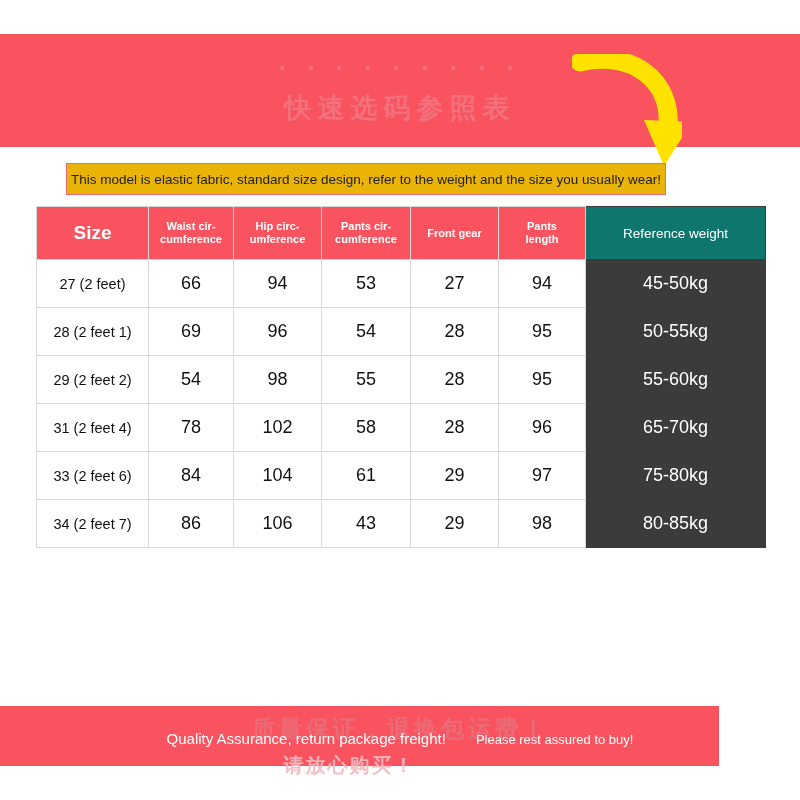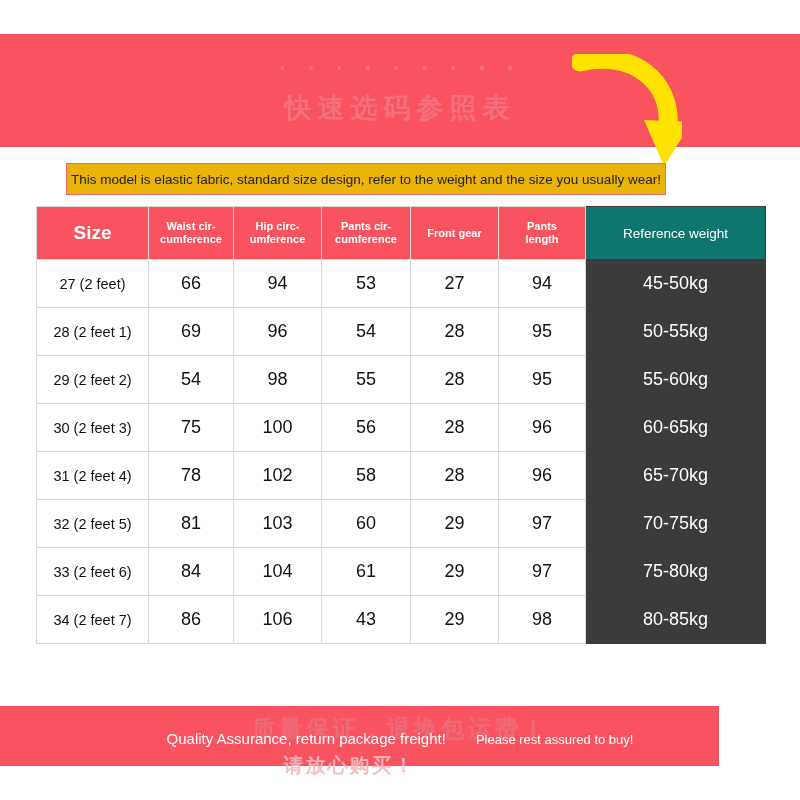--- a/index.html
+++ b/index.html
@@ -281,47 +281,29 @@
           <tr>
             <td class="size-cell">29 (2 feet 2)</td>
             <td class="num">54</td>
             <td class="num">98</td>
             <td class="num">55</td>
             <td class="num">28</td>
             <td class="num">95</td>
             <td class="weight big"><span class="wtxt">55-60kg</span></td>
           </tr>
           <tr>
-            <td class="size-cell">30 (2 feet 3)</td>
-            <td class="num">75</td>
-            <td class="num">100</td>
-            <td class="num">56</td>
-            <td class="num">28</td>
-            <td class="num">96</td>
-            <td class="weight big"><span class="wtxt">60-65kg</span></td>
-          </tr>
-          <tr>
             <td class="size-cell">31 (2 feet 4)</td>
             <td class="num">78</td>
             <td class="num">102</td>
             <td class="num">58</td>
             <td class="num">28</td>
             <td class="num">96</td>
             <td class="weight big"><span class="wtxt">65-70kg</span></td>
           </tr>
           <tr>
-            <td class="size-cell">32 (2 feet 5)</td>
-            <td class="num">81</td>
-            <td class="num">103</td>
-            <td class="num">60</td>
-            <td class="num">29</td>
-            <td class="num">97</td>
-            <td class="weight big"><span class="wtxt">70-75kg</span></td>
-          </tr>
-          <tr>
             <td class="size-cell">33 (2 feet 6)</td>
             <td class="num">84</td>
             <td class="num">104</td>
             <td class="num">61</td>
             <td class="num">29</td>
             <td class="num">97</td>
             <td class="weight big"><span class="wtxt">75-80kg</span></td>
           </tr>
           <tr>
             <td class="size-cell">34 (2 feet 7)</td>

